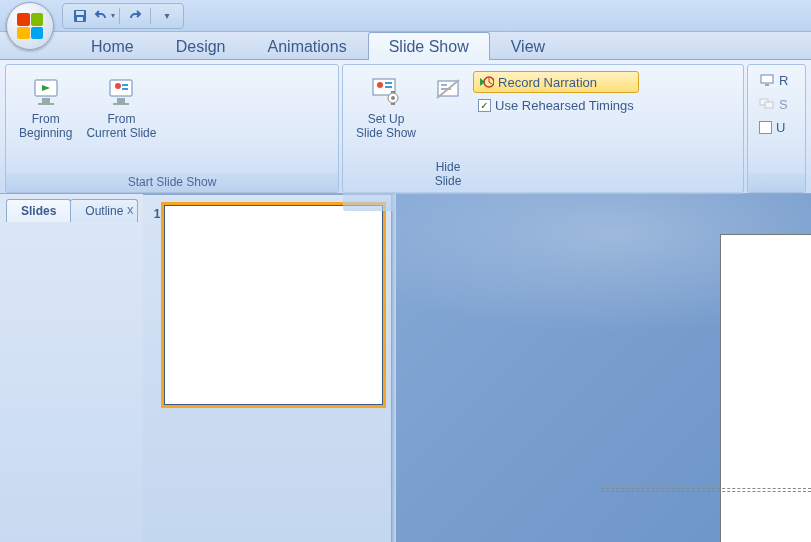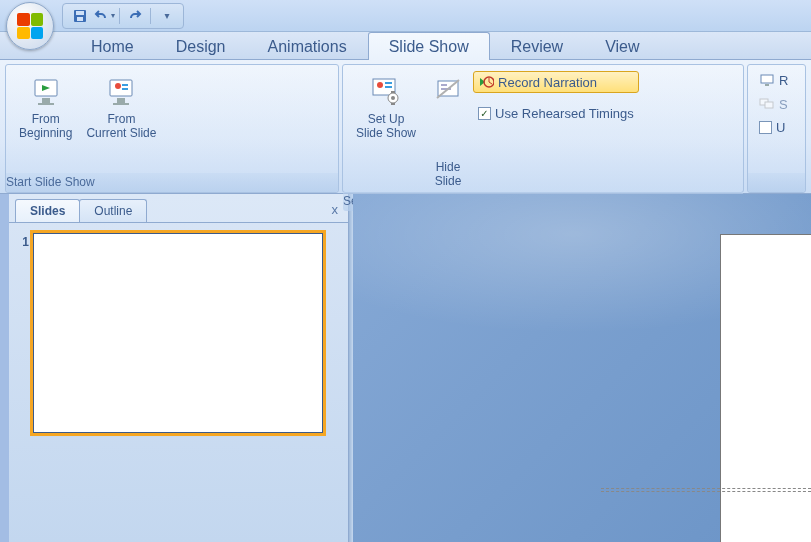--- a/index.html
+++ b/index.html
@@ -18,37 +18,37 @@
 
 
 .tabs-row { height: 28px; background: linear-gradient(to bottom,#dbe7f7 0%, #c9daf1 100%); display:flex; align-items:flex-end; padding-left: 70px; border-bottom: 1px solid #8faad0; position:relative; z-index:5;}
 .tab { padding: 5px 20px 4px; font-size: 16px; color: #3b5b8c; cursor:pointer; border:1px solid transparent; border-bottom:none; border-top-left-radius:3px; border-top-right-radius:3px; position:relative; top:1px;}
 .tab.active { background: linear-gradient(to bottom,#f3f8fe,#eaf2fc); border-color:#8faad0; color:#3b5b8c; font-weight:normal;}
 
 
 .ribbon { height: 134px; background: linear-gradient(to bottom,#eaf2fc 0%, #dde9f9 60%, #c9dcf4 100%); display:flex; padding: 4px 5px 0; gap:3px; border-bottom:1px solid #8faad0;}
 .group { background: linear-gradient(to bottom, rgba(255,255,255,0.3), rgba(200,220,245,0.3)); border:1px solid #a9c2e2; border-radius:3px; display:flex; flex-direction:column; position:relative;}
 .group-body{ flex:1; display:flex; align-items:flex-start; padding:4px 6px 0;}
-.group-label{ font-size:12px; color:#4a6a9a; padding:2px 0 3px; background:linear-gradient(to bottom, rgba(195,216,242,.5), rgba(180,205,236,.7)); border-bottom-left-radius:3px;border-bottom-right-radius:3px;}
+.group-label{ text-align:center; font-size:12px; color:#4a6a9a; padding:2px 0 3px; background:linear-gradient(to bottom, rgba(195,216,242,.5), rgba(180,205,236,.7)); border-bottom-left-radius:3px;border-bottom-right-radius:3px;}
 .big-btn{ display:flex; flex-direction:column; align-items:center; justify-content:flex-start; padding:4px 6px 2px; border:1px solid transparent; border-radius:3px; cursor:pointer; min-width:64px;}
 .big-btn .icn{ width:34px; height:34px; margin-bottom:4px; display:flex;align-items:center;justify-content:center;}
 .big-btn .lbl{ font-size:12px; color:#3b5b8c; text-align:center; line-height:1.2;}
 .drop-arrow{font-size:9px;color:#4a6a9a;margin-left:3px;}
 .small-row{ display:flex; align-items:center; gap:4px; padding:2px 4px; border:1px solid transparent; border-radius:3px; cursor:pointer; font-size:13px; color:#3b5b8c; white-space:nowrap;}
 .small-row.highlighted{background:linear-gradient(to bottom,#fff1c1,#ffe07a); border:1px solid #d9a51f;}
 .small-icn{width:16px;height:16px;display:flex;align-items:center;justify-content:center;flex-shrink:0;}
 .chk{width:13px;height:13px;border:1px solid #7a95b8;background:#fff;display:flex;align-items:center;justify-content:center;font-size:10px;color:#2a5a2a;flex-shrink:0;}
 
 
 .group.partial .small-row{color:#3b5b8c;}
 .group.partial{min-width:50px;}
 
 
 .content{ display:flex; height: calc(542px - 32px - 28px - 134px); }
-.left-pane{ width:340px; background: linear-gradient(to bottom,#dce8f7,#c8daf1); border-right:1px solid #8faad0; display:flex; flex-direction:column;margin-left:9px;}
+.left-pane{ width:392px; background: linear-gradient(to bottom,#dce8f7,#c8daf1); border-right:1px solid #8faad0; display:flex; flex-direction:row;}
 .pane-tabs{ height:28px; display:flex; align-items:flex-end; padding:4px 6px 0; position:relative;}
 .pane-tab{ padding:4px 14px; font-size:12px; color:#3b5b8c; border:1px solid #8faad0; border-bottom:none; border-top-left-radius:3px;border-top-right-radius:3px; background:linear-gradient(to bottom,#e7f0fb,#d5e4f6); cursor:pointer; margin-right:-1px; position:relative;}
 .pane-tab.active{ background:linear-gradient(to bottom,#f5f9fe,#e7f0fb); font-weight:bold; z-index:2;}
 .pane-close{ position:absolute; right:10px; top:8px; font-size:13px; color:#5a7aa8; cursor:pointer;}
 .thumb-area{ flex:1; background: linear-gradient(to bottom,#d7e4f5,#c3d7ef); border-top:1px solid #8faad0; padding:10px 8px; overflow:auto;}
 .slide-thumb-wrap{display:flex;align-items:flex-start;gap:4px;}
 .slide-num{font-size:12px;color:#3b5b8c;font-weight:bold;width:12px;text-align:right;padding-top:2px;}
 .slide-thumb{width:290px;height:200px;background:#fff;border:1px solid #3a5a8a; box-shadow:0 1px 3px rgba(0,0,0,.2);}
 .slide-thumb.selected{outline:3px solid #f5a623;}
 .separator-bar{width:4px;background:linear-gradient(to right,#9db8d9,#c5d8ef);cursor:col-resize;}
@@ -99,21 +99,20 @@
       <span class="qat-drop" style="font-size:10px;">▾</span>
     </div>
   </div>
 </div>
 
 <div class="tabs-row">
   <div class="tab">Home</div>
   <div class="tab">Design</div>
   <div class="tab">Animations</div>
   <div class="tab active">Slide Show</div>
-  <div class="tab">Review</div>
   <div class="tab">View</div>
 </div>
 
 <div class="ribbon">
 
   <div class="group" style="min-width:334px;">
     <div class="group-body">
       <div class="big-btn">
         <div class="icn">
           <svg width="34" height="30">
@@ -167,21 +166,21 @@
           <svg width="34" height="30">
               <rect x="7" y="5" width="20" height="15" fill="#fff" stroke="#6b8ab5"></rect>
               <rect x="10" y="8" width="6" height="2" fill="#aac"></rect>
               <rect x="10" y="12" width="10" height="2" fill="#aac"></rect>
               <line x1="6" y1="22" x2="28" y2="4" stroke="#b0b0b0" stroke-width="2"></line>
             </svg>
         </div>
         <div class="lbl" style="white-space:pre-line;">Hide
 Slide</div>
       </div>
-      <div style="display:flex;flex-direction:column;gap:10px;padding-top:2px;">
+      <div style="display:flex;flex-direction:column;gap:2px;padding-top:2px;">
         <div class="small-row highlighted">
           <div class="small-icn">
             <svg width="16" height="16">
                 <polygon points="2,4 7,8 2,12" fill="#2a9d3e"></polygon>
                 <circle cx="11" cy="8" r="5" fill="none" stroke="#c0392b" stroke-width="1.5"></circle>
                 <line x1="11" y1="4" x2="11" y2="8" stroke="#c0392b"></line>
                 <line x1="11" y1="8" x2="14" y2="10" stroke="#c0392b"></line>
               </svg>
           </div>
           <span>Record Narration</span>

